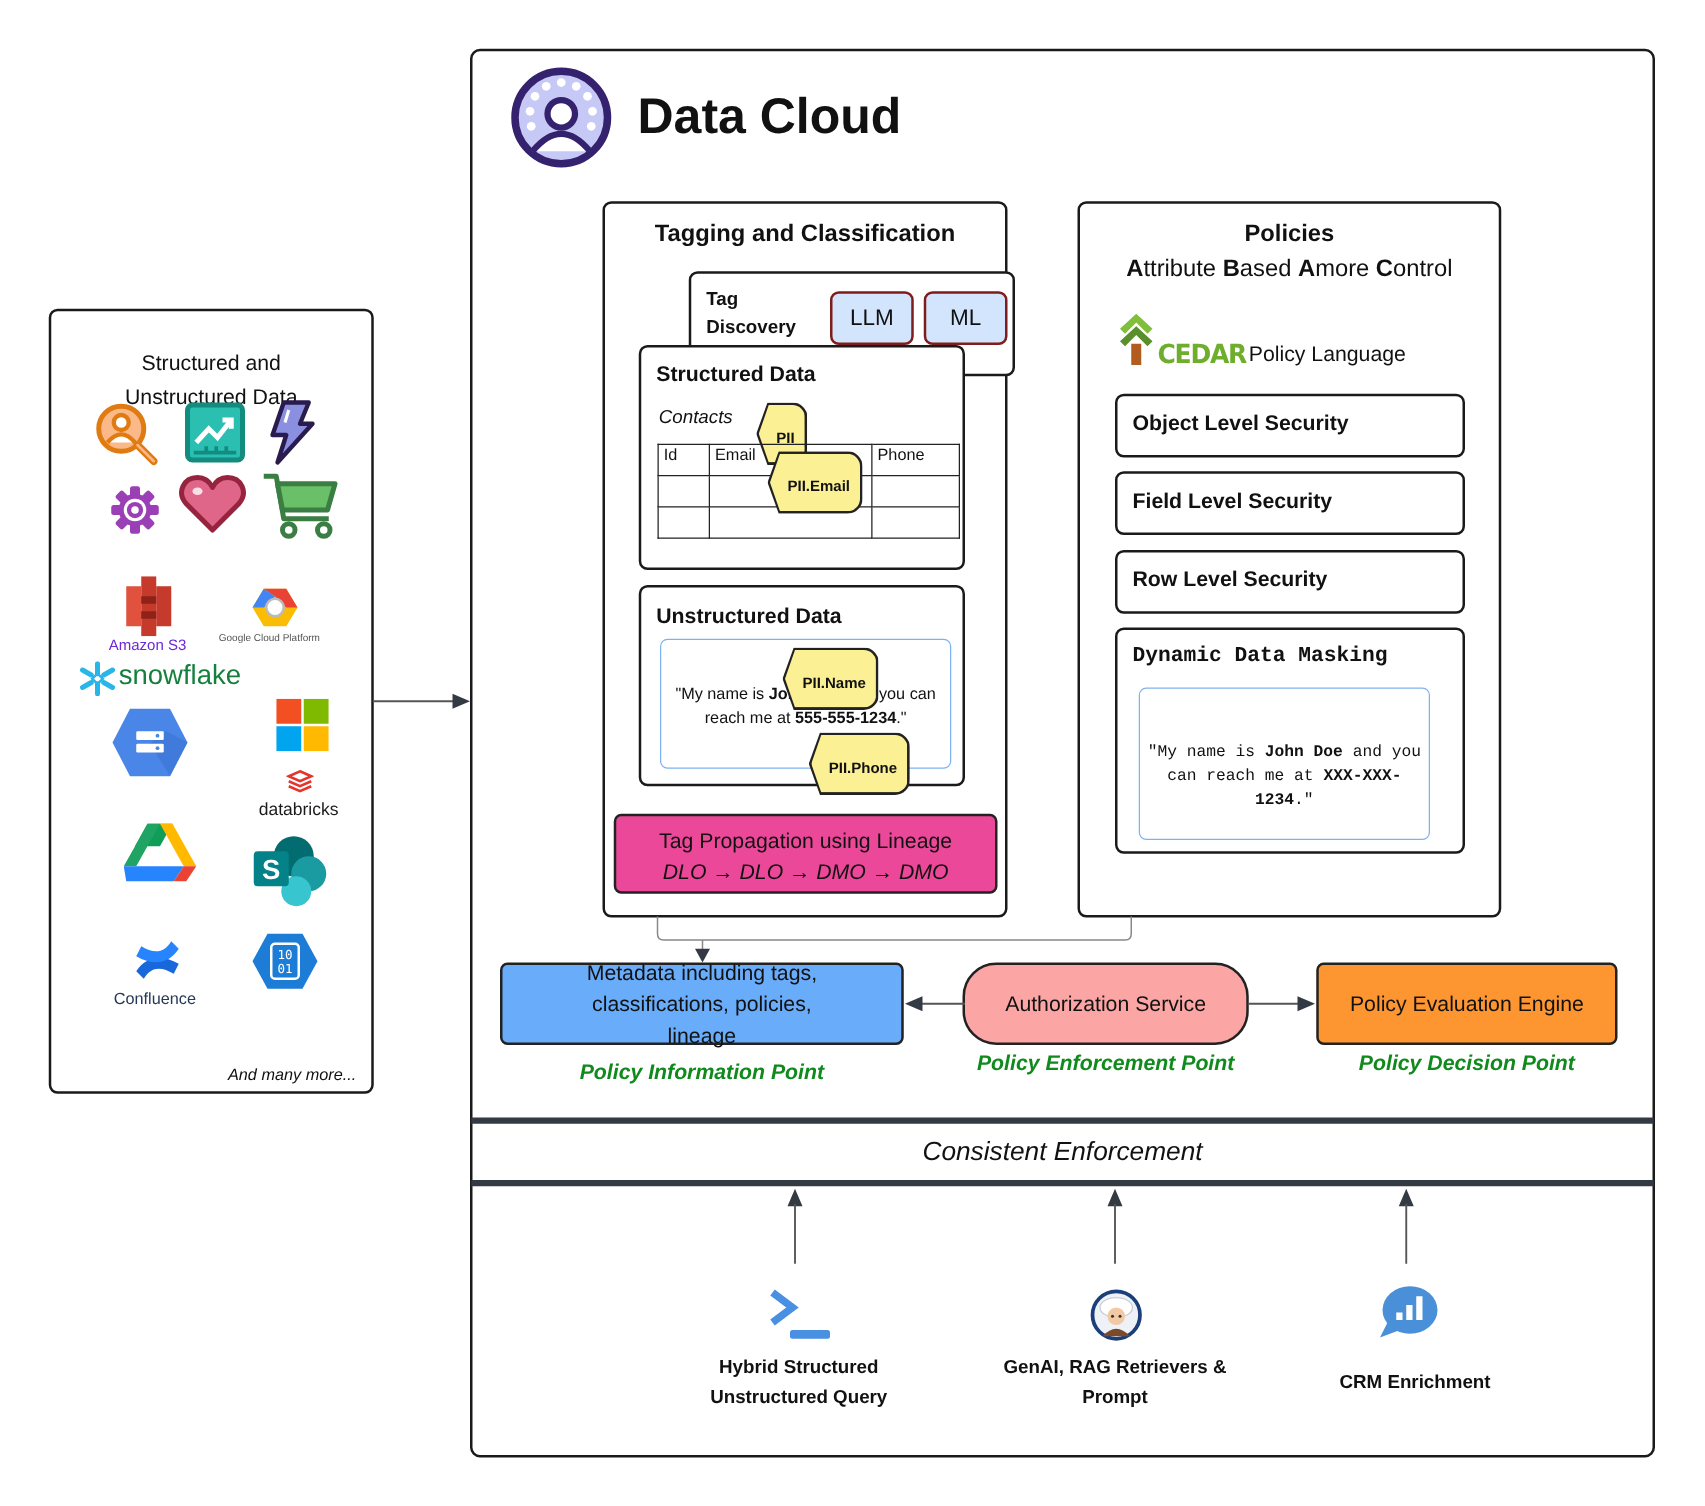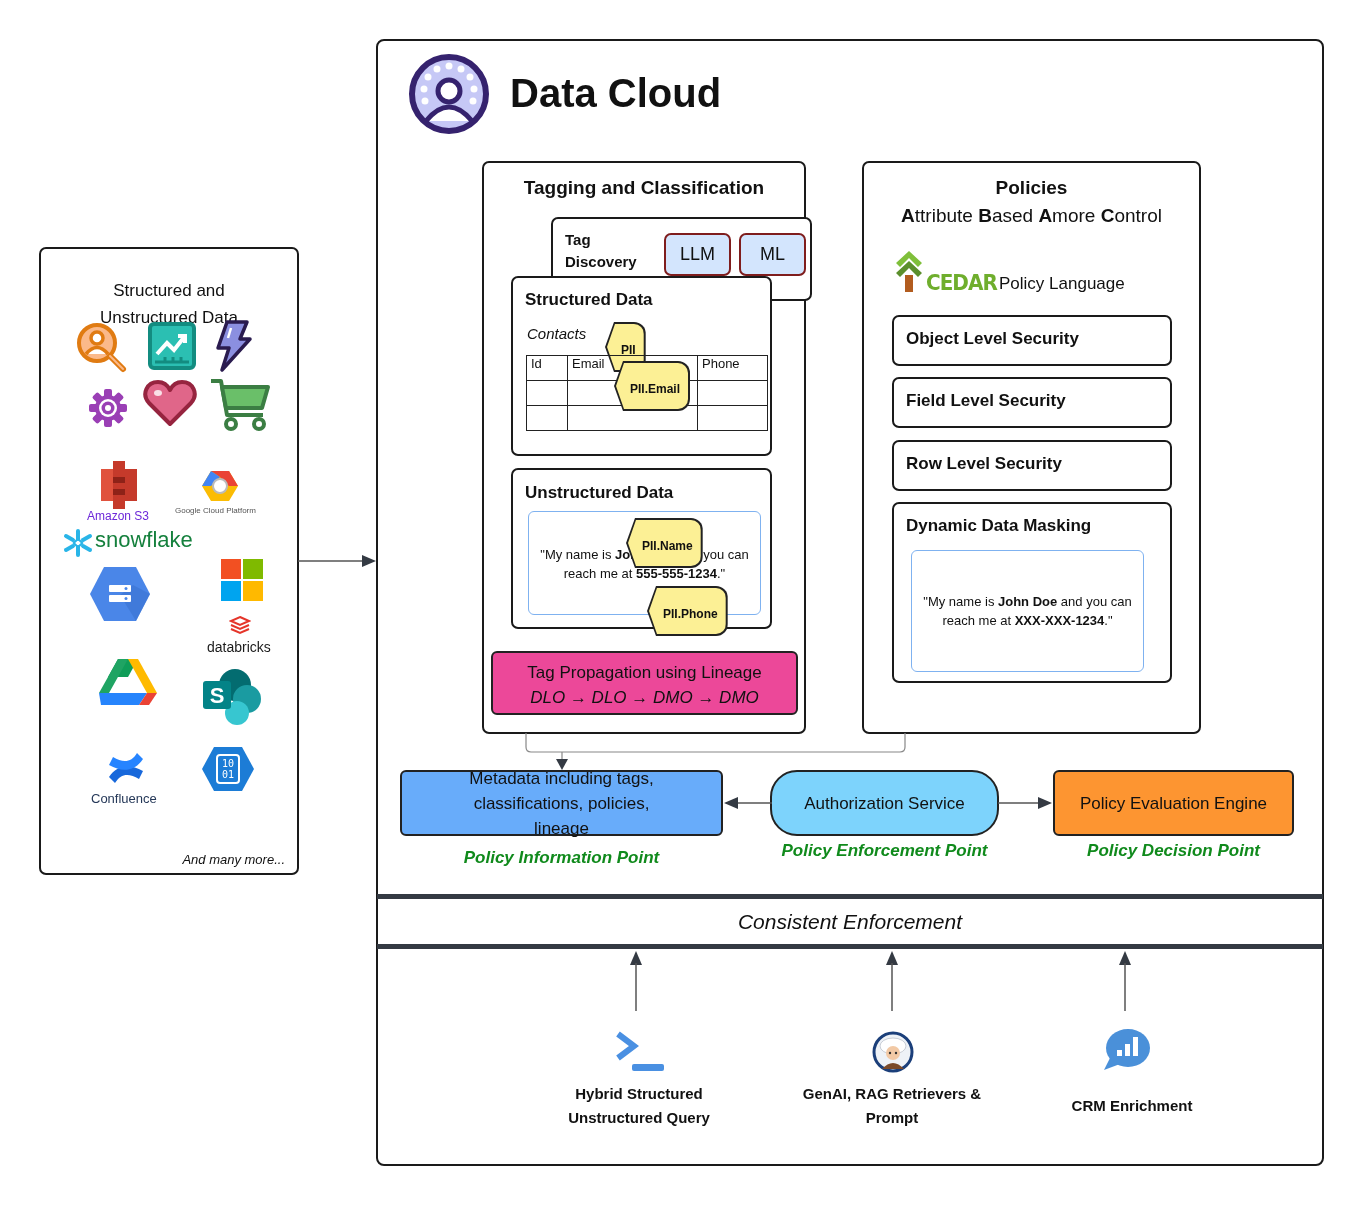--- a/index.html
+++ b/index.html
@@ -37,27 +37,27 @@
   table.contacts td { border:1.5px solid #222; height:24px; padding:0 4px; vertical-align:top; }
   .quote-box { border:1.5px solid #7fb2f0; border-radius:6px; background:#fff; font-size:13px; line-height:19px; }
   #lineage-box { left:491px; top:651px; width:307px; height:64px; background:#ec4899; border:2px solid #222;
                  border-radius:6px; font-size:17px; line-height:25px; }
 
   
   #policy-panel { left:862px; top:161px; width:339px; height:573px; }
   #policy-title { left:0; top:14px; width:100%; font-size:19px; font-weight:bold; }
   #abac-title { left:0; top:42px; width:100%; font-size:19px; }
   .sec-box { left:892px; width:280px; height:51px; font-size:17px; font-weight:bold; padding:12px 0 0 12px; }
-  #ddm-box { left:892px; top:502px; width:280px; height:181px; }
+  #ddm-box { left:892px; top:502px; width:280px; height:181px;font-family:Liberation Mono, monospace; }
 
   
   .svc { height:66px; border:2px solid #222; border-radius:6px; font-size:17px; line-height:25px;
          display:flex; align-items:center; justify-content:center; text-align:center; }
   #pip-box { left:400px; top:770px; width:323px; background:#68acfa; }
-  #pep-box { left:770px; top:770px; width:229px; background:#7dd3fc;border-radius:27px; }
+  #pep-box { left:770px; top:770px; width:229px; background:#fca5a5;border-radius:27px; }
   #pdp-box { left:1053px; top:770px; width:241px; background:#fd9531; }
   .svc-label { color:#108a1c; font-weight:bold; font-style:italic; font-size:17px; text-align:center; }
 
   .band-line { left:377px; width:946px; height:5px; background:#343a43; }
   #enforcement-label { left:377px; top:910px; width:946px; font-size:21px; font-style:italic; text-align:center; }
 
   .consumer-label { font-size:15px; font-weight:bold; text-align:center; line-height:24px; }
 </style>
 </head>
 <body>

